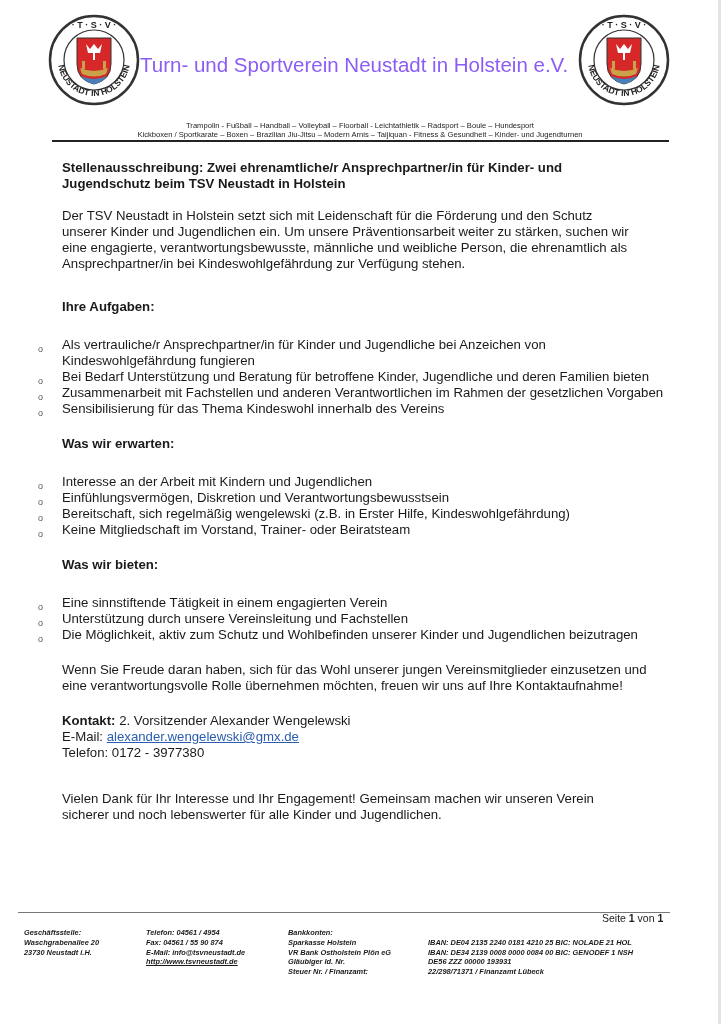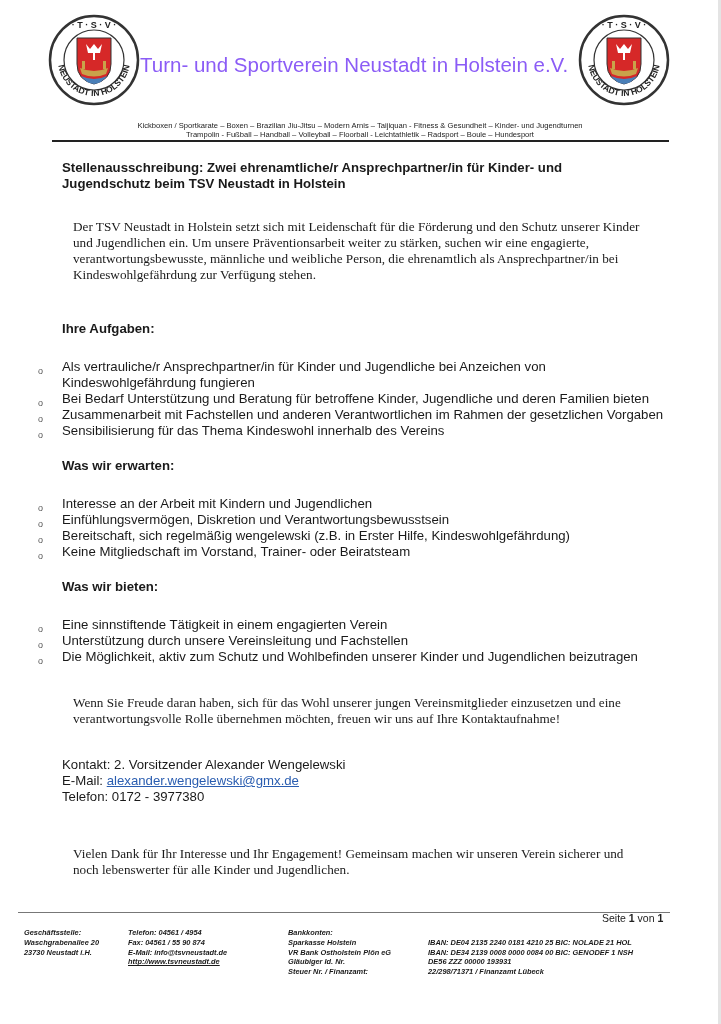--- a/index.html
+++ b/index.html
@@ -7,34 +7,34 @@
          font-family:"Liberation Sans", sans-serif; color:#1a1a1a; }
   .page-edge { position:absolute; top:0; right:0; width:3px; height:1024px; background:#e4e4e4; }
   .logo { position:absolute; width:92px; height:92px; }
   .logo-left { left:48px; top:14px; }
   .logo-right { left:578px; top:14px; }
   .org-title { position:absolute; left:140px; top:53px; width:430px; font-size:20.5px; color:#8b5cf6; white-space:nowrap; }
   .sports { position:absolute; left:60px; top:121px; width:600px; text-align:center; font-size:7.6px; line-height:9px; color:#222; }
   .header-rule { position:absolute; left:52px; top:140px; width:617px; height:2px; background:#222; }
   .content { position:absolute; left:62px; top:160px; width:610px; font-size:13.2px; line-height:16px; color:#1a1a1a; }
   .job-title { font-weight:bold; font-size:13.2px; line-height:16px; margin:0; }
-  .para { margin:11px;font-family:Liberation Serif, serif; }
+  .para { margin:0; }
   .section-heading { font-weight:bold; margin:0; }
   ul.bullets { list-style:none; margin:0; padding:0; }
   ul.bullets li { position:relative; }
   ul.bullets li .bullet { position:absolute; left:-24px; top:4px; font-size:9px; color:#555; }
-  .kontakt-label { font-weight:normal; }
+  .kontakt-label { font-weight:bold; }
   .email-link { color:#2a5db0; text-decoration:underline; }
   .footer-rule { position:absolute; left:18px; top:912px; width:652px; height:1px; background:#777; }
   .page-number { position:absolute; left:602px; top:912px; font-size:10.5px; color:#222; }
   .page-number b { font-weight:bold; }
   .footer { position:absolute; top:928px; font-size:7.4px; line-height:9.8px; font-weight:bold; color:#1a1a1a; }
   .footer .line { white-space:nowrap;font-style:italic; }
   .footer-col1 { left:24px; }
-  .footer-col2 { left:128px; }
+  .footer-col2 { left:146px; }
   .footer-col3 { left:288px; }
   .footer-col4 { left:428px; }
   .footer a { color:#1a1a1a; text-decoration:underline; }
 </style>
 </head>
 <body>
 
 <div class="page-edge"></div>
 
 <div class="logo logo-left">
@@ -66,22 +66,22 @@
     <rect x="55" y="47" width="3" height="8" fill="#c9a24a"></rect>
     <path d="M33 62 q13 6 26 0 q-5 7 -13 8 q-8 -1 -13 -8z" fill="#4a7fb8"></path>
     <path id="ringR" d="M10 46 a36 36 0 0 0 72 0" fill="none"></path>
     <text font-size="8.5" font-weight="bold" fill="#222" font-family="Liberation Sans, sans-serif"><textPath href="#ringR" startOffset="50%" text-anchor="middle">NEUSTADT IN HOLSTEIN</textPath></text>
   </svg>
 </div>
 
 <div class="org-title">Turn- und Sportverein Neustadt in Holstein e.V.</div>
 
 <div class="sports">
+  <div>Trampolin - Fußball – Handball – Volleyball – Floorball - Leichtathletik – Radsport – Boule – Hundesport</div>
   <div>Kickboxen / Sportkarate – Boxen – Brazilian Jiu-Jitsu – Modern Arnis – Taijiquan - Fitness &amp; Gesundheit – Kinder- und Jugendturnen</div>
-  <div>Trampolin - Fußball – Handball – Volleyball – Floorball - Leichtathletik – Radsport – Boule – Hundesport</div>
 </div>
 <div class="header-rule"></div>
 
 <div class="content">
   <p class="job-title" style="width:560px;">Stellenausschreibung: Zwei ehrenamtliche/r Ansprechpartner/in für Kinder- und Jugendschutz beim TSV Neustadt in Holstein</p>
   <div style="height:16px"></div>
   <p class="para" style="width:575px;">Der TSV Neustadt in Holstein setzt sich mit Leidenschaft für die Förderung und den Schutz unserer Kinder und Jugendlichen ein. Um unsere Präventionsarbeit weiter zu stärken, suchen wir eine engagierte, verantwortungsbewusste, männliche und weibliche Person, die ehrenamtlich als Ansprechpartner/in bei Kindeswohlgefährdung zur Verfügung stehen.</p>
 
   <div style="height:27px"></div>
   <p class="section-heading">Ihre Aufgaben:</p>

